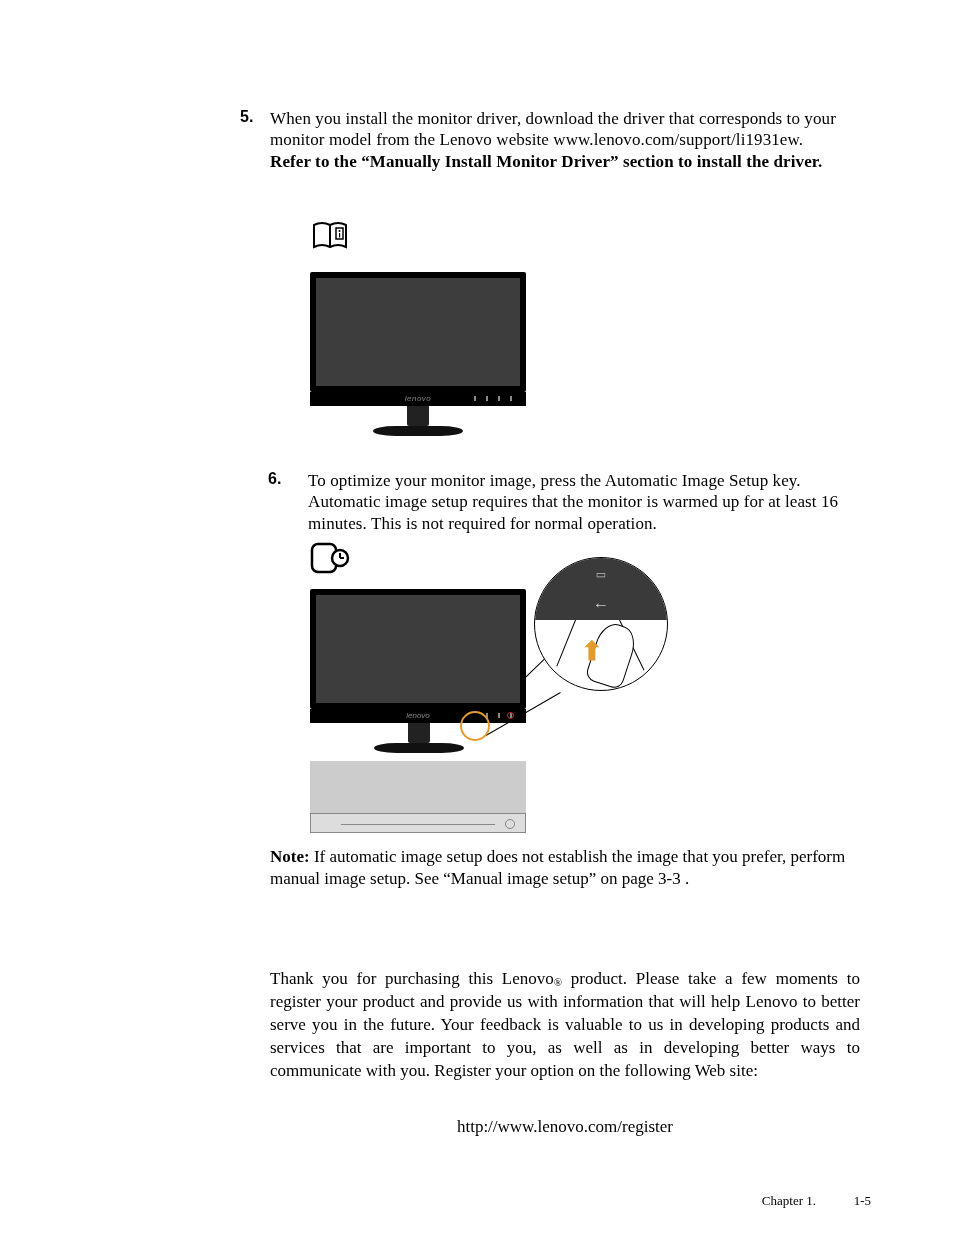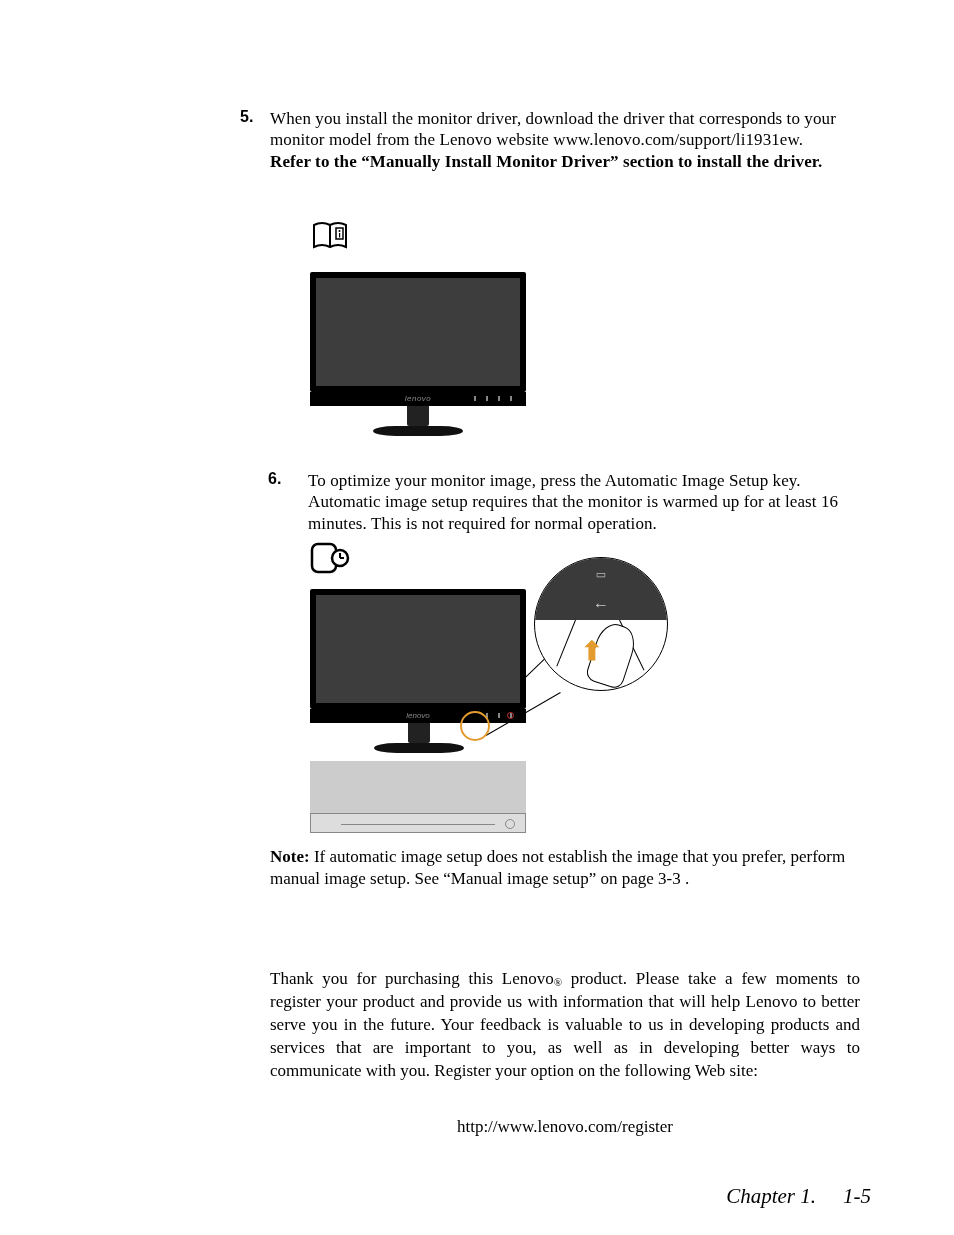--- a/index.html
+++ b/index.html
@@ -46,22 +46,21 @@
   }
   .para {
     position: absolute;
     left: 270px;
     width: 590px;
     line-height: 1.35;
     text-align: justify;
   }
   .footer {
     position: absolute;
-    font-size: 21px;
-    font-style: italic;
+    font-size: 13px;
   }
 
   
   .fig1 { position:absolute; left:310px; top:215px; }
   .book { width:40px; height:40px; }
   .monitor1 { width:216px; margin-top:12px; }
   .bezel1 { width:216px; height:120px; background:#000; border-radius:2px; position:relative; }
   .screen1 { position:absolute; left:6px; top:6px; right:6px; bottom:6px; background:#3d3d3d; }
   .chin1 { width:216px; height:14px; background:#000; position:relative; }
   .logo1 { position:absolute; left:50%; top:2px; transform:translateX(-50%); color:#888; font-family:Arial; font-style:italic; font-size:8px; letter-spacing:0.5px; }

